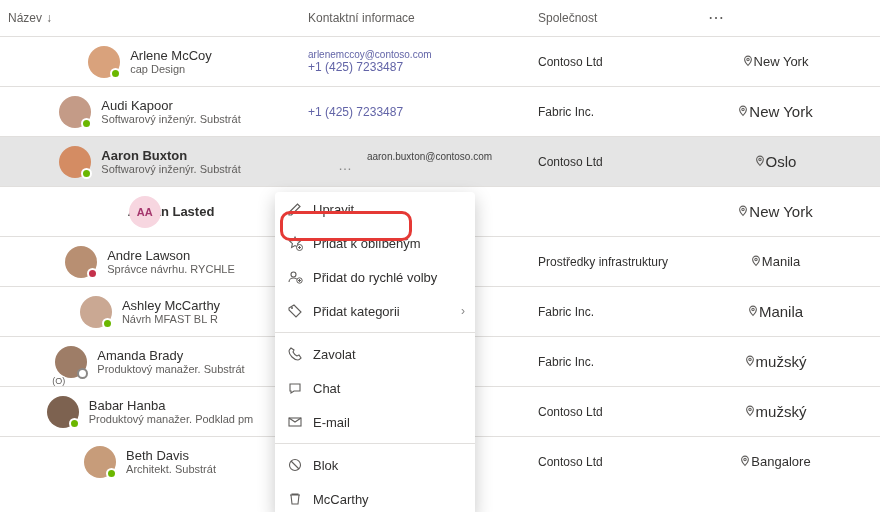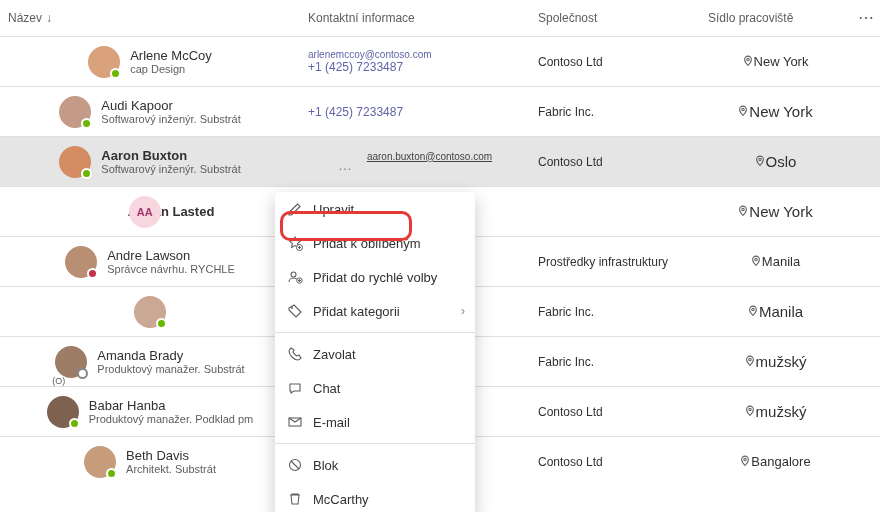--- a/index.html
+++ b/index.html
@@ -59,23 +59,20 @@
   <div class="cell">
     <span>Název</span>
     <span class="sort-arrow">↓</span>
   </div>
   <div class="cell">
     <span>Kontaktní informace</span>
   </div>
   <div class="cell">
     <span>Společnost</span>
   </div>
-  <div class="cell">
-    <span>Sídlo pracoviště</span>
-  </div>
   <div class="cell more-h">⋯</div>
 </div>
 
 <div class="rows" id="rows">
     <div class="grid row">
       <div class="cell name-cell">
         <div class="avatar-wrap">
           <div class="avatar" style="background: rgb(217, 162, 124);"></div>
           <div class="presence green"></div>
         </div>
@@ -133,21 +130,21 @@
           <div class="presence green"></div>
         </div>
         <div>
           <div class="nm bold">Aaron Buxton</div>
           <div class="sub">Softwarový inženýr. Substrát</div>
         </div>
       </div>
       <div class="cell" style="flex-direction: row; align-items: flex-start; gap: 14px;">
         <div class="row-more">…</div>
         <div>
-          <div style="font-size: 10px; color: rgb(68, 68, 68); text-decoration: underline;">aaron.buxton@contoso.com</div>
+          <div style="font-size: 10px; color: rgb(68, 68, 68);">aaron.buxton@contoso.com</div>
         </div>
       </div>
       <div class="cell">
         <div class="company">Contoso Ltd</div>
       </div>
       <div class="cell loc">
         <span><svg class="loc-pin" viewBox="0 0 16 16">
             <path class="pin-svg" d="M8 1.5c-2.5 0-4.5 2-4.5 4.5 0 3.4 4.5 8 4.5 8s4.5-4.6 4.5-8c0-2.5-2-4.5-4.5-4.5z"></path>
             <circle class="pin-svg" cx="8" cy="6" r="1.6"></circle>
           </svg></span>
@@ -197,20 +194,24 @@
           </svg></span>
         <span class="loc-text">Manila</span>
       </div>
       <div class="cell"></div>
     </div>
     <div class="grid row">
       <div class="cell name-cell">
         <div class="avatar-wrap">
           <div class="avatar" style="background: rgb(202, 168, 147);"></div>
           <div class="presence green"></div>
+        </div>
+        <div>
+          <div class="nm">Ashley McCarthy</div>
+          <div class="sub">Návrh MFAST BL R</div>
         </div>
       </div>
       <div class="cell"></div>
       <div class="cell">
         <div class="company">Fabric Inc.</div>
       </div>
       <div class="cell loc">
         <span><svg class="loc-pin" viewBox="0 0 16 16">
             <path class="pin-svg" d="M8 1.5c-2.5 0-4.5 2-4.5 4.5 0 3.4 4.5 8 4.5 8s4.5-4.6 4.5-8c0-2.5-2-4.5-4.5-4.5z"></path>
             <circle class="pin-svg" cx="8" cy="6" r="1.6"></circle>

